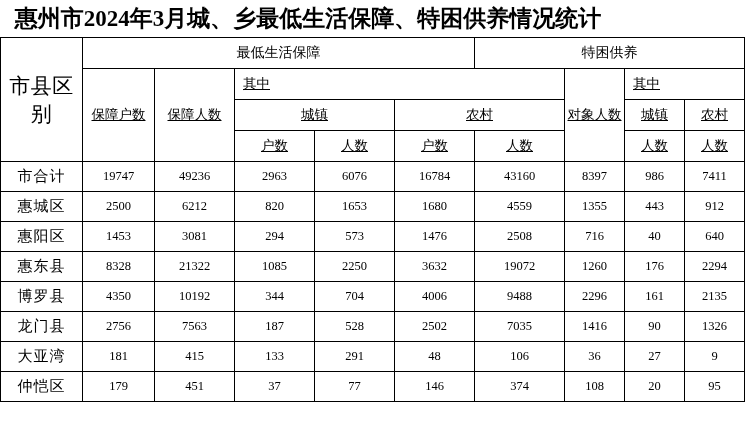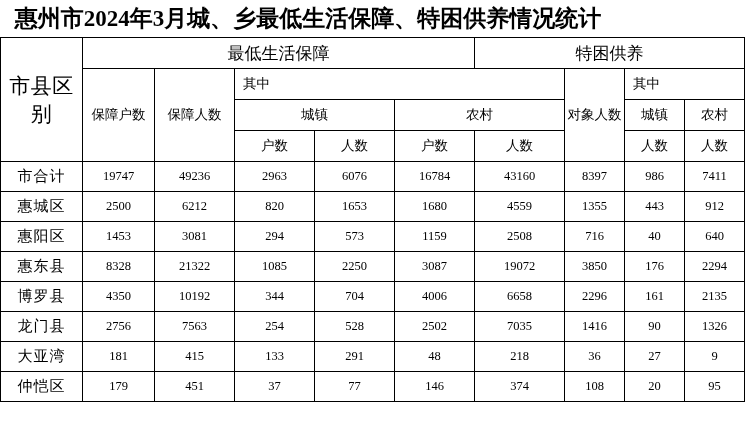--- a/index.html
+++ b/index.html
@@ -40,25 +40,26 @@
   table.stat td, table.stat th {
     border: 1px solid #000000;
     text-align: center;
     vertical-align: middle;
     padding: 0;
     height: 29px;
     font-weight: normal;
   }
   .hdr {
     font-weight: bold;
-    font-size: 17px;
+    font-size: 14px;
   }
   .hdr-sm {
     font-weight: bold;
     font-size: 13.5px;
+    text-decoration: underline;
   }
   .rowlabel {
     font-weight: bold;
     font-size: 15px;
     letter-spacing: 1px;
   }
   .num {
     font-family: "Liberation Serif", "DejaVu Serif", serif;
     font-size: 12.5px;
   }
@@ -142,70 +143,70 @@
           <td class="num">1355</td>
           <td class="num">443</td>
           <td class="num">912</td>
         </tr>
         <tr>
           <td class="rowlabel">惠阳区</td>
           <td class="num">1453</td>
           <td class="num">3081</td>
           <td class="num">294</td>
           <td class="num">573</td>
-          <td class="num">1159</td>
+          <td class="num">1476</td>
           <td class="num">2508</td>
           <td class="num">716</td>
           <td class="num">40</td>
           <td class="num">640</td>
         </tr>
         <tr>
           <td class="rowlabel">惠东县</td>
           <td class="num">8328</td>
           <td class="num">21322</td>
           <td class="num">1085</td>
           <td class="num">2250</td>
-          <td class="num">3087</td>
+          <td class="num">3632</td>
           <td class="num">19072</td>
-          <td class="num">3850</td>
+          <td class="num">1260</td>
           <td class="num">176</td>
           <td class="num">2294</td>
         </tr>
         <tr>
           <td class="rowlabel">博罗县</td>
           <td class="num">4350</td>
           <td class="num">10192</td>
           <td class="num">344</td>
           <td class="num">704</td>
           <td class="num">4006</td>
-          <td class="num">6658</td>
+          <td class="num">9488</td>
           <td class="num">2296</td>
           <td class="num">161</td>
           <td class="num">2135</td>
         </tr>
         <tr>
           <td class="rowlabel">龙门县</td>
           <td class="num">2756</td>
           <td class="num">7563</td>
-          <td class="num">254</td>
+          <td class="num">187</td>
           <td class="num">528</td>
           <td class="num">2502</td>
           <td class="num">7035</td>
           <td class="num">1416</td>
           <td class="num">90</td>
           <td class="num">1326</td>
         </tr>
         <tr>
           <td class="rowlabel">大亚湾</td>
           <td class="num">181</td>
           <td class="num">415</td>
           <td class="num">133</td>
           <td class="num">291</td>
           <td class="num">48</td>
-          <td class="num">218</td>
+          <td class="num">106</td>
           <td class="num">36</td>
           <td class="num">27</td>
           <td class="num">9</td>
         </tr>
         <tr>
           <td class="rowlabel">仲恺区</td>
           <td class="num">179</td>
           <td class="num">451</td>
           <td class="num">37</td>
           <td class="num">77</td>

